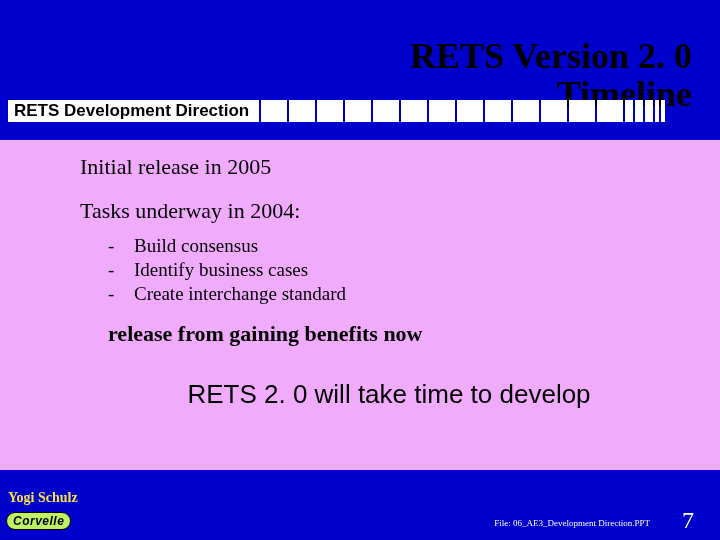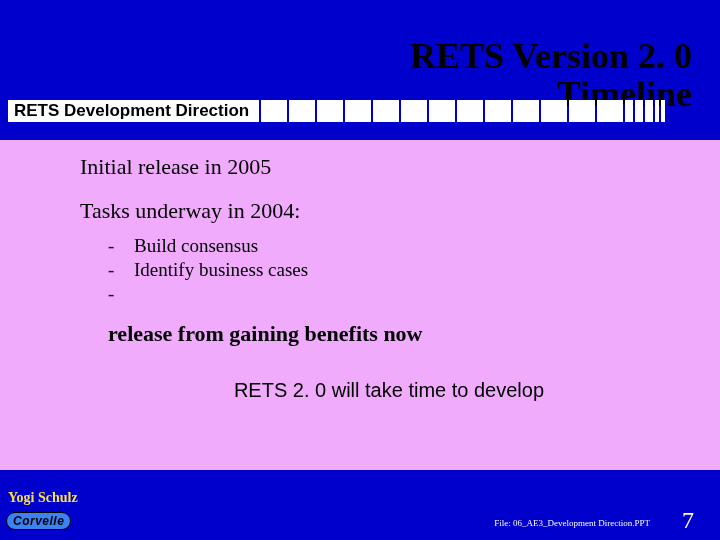--- a/index.html
+++ b/index.html
@@ -86,39 +86,39 @@
     font-family: "Times New Roman", Times, serif;
     font-weight: bold;
     color: #000;
     line-height: 1.15;
     margin-top: 6px;
     padding-right: 40px;
   }
   .bullet2 .indent { display:block; padding-left: 28px; }
   .callout {
     font-family: Arial, Helvetica, sans-serif;
-    font-size: 20px;
+    font-size: 26px;
     color: #000;
     text-align: center;
     margin-top: 32px;
   }
   .author {
     position: absolute;
     left: 8px;
     bottom: 34px;
     color: #fde047;
     font-weight: bold;
     font-size: 14px;
     font-family: "Times New Roman", Times, serif;
   }
   .logo {
     position: absolute;
     left: 6px;
     bottom: 10px;
-    background: #3b82f6;
+    background: #bef264;
     border: 1px solid #000;
     border-radius: 9px;
     padding: 0 6px;
     font-family: Arial, Helvetica, sans-serif;
     font-weight: bold;
     font-style: italic;
     font-size: 12px;
     letter-spacing: 0.5px;
     line-height: 16px;
     height: 18px;
@@ -181,20 +181,21 @@
     <div class="sublist-row">
         <span class="dash">-</span>
         <span>Build consensus</span>
       </div>
     <div class="sublist-row">
         <span class="dash">-</span>
         <span>Identify business cases</span>
       </div>
     <div class="sublist-row">
         <span class="dash">-</span>
+        <span>Create interchange standard</span>
       </div>
   </div>
   <div class="bullet2">
     <span class="indent">release from gaining benefits now</span>
   </div>
   <div class="callout">RETS 2. 0 will take time to develop</div>
 </div>
 
 <div class="author">Yogi Schulz</div>
 <div class="logo">Corvelle</div>

